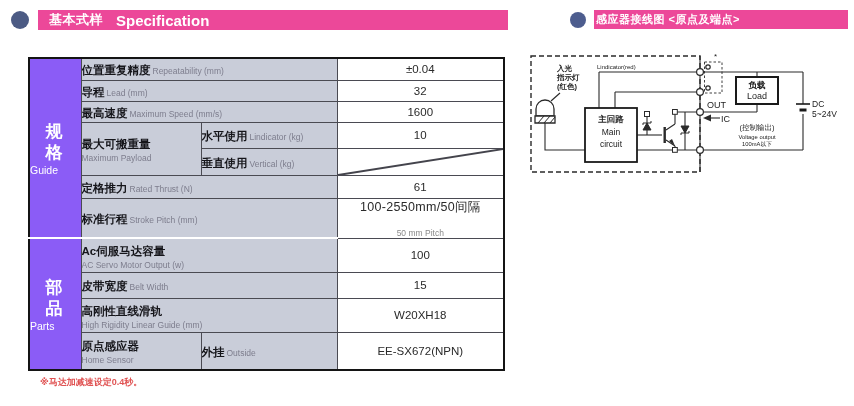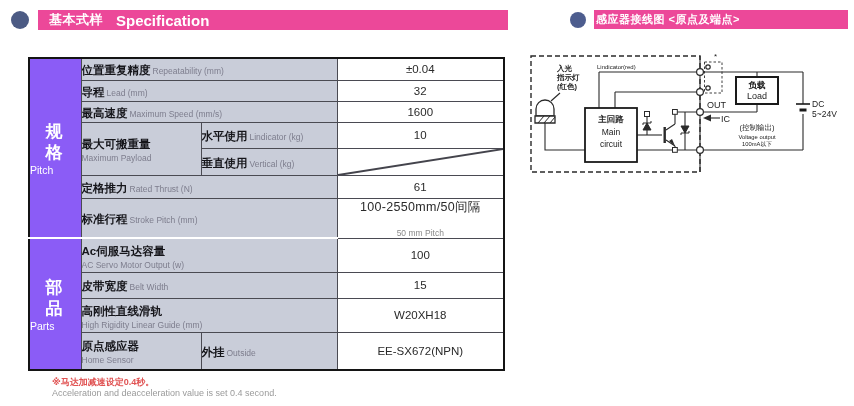--- a/index.html
+++ b/index.html
@@ -28,21 +28,21 @@
   td.lbl .zh{font-weight:bold;font-size:11.5px;color:#15151a;}
   td.lbl .en{font-size:8.5px;color:#7d7d8d;margin-left:2px;}
   td.lbl2 .en{display:block;margin-left:0;margin-top:1px;}
   td.val{background:#fff;text-align:center;font-size:11.5px;color:#2a2a2a;border-left:2px solid #141414;}
   td.val .big{font-size:12.5px;letter-spacing:.3px;}
   td.val .sub{display:block;font-size:8.5px;color:#8a8a8a;margin-top:12px;}
   tr.section-start td.hd, tr.section-start td.lbl{border-top:2px solid #ffffff;}
   td.diag{position:relative;}
   td.diag svg{position:absolute;left:0;top:0;width:100%;height:100%;}
   
-  .notes{position:absolute;left:52px;top:377px;line-height:11px;}
+  .notes{position:absolute;left:40px;top:377px;line-height:11px;}
   .note1{font-size:9px;color:#e05252;font-weight:bold;}
   .note2{font-size:9px;color:#9a9a9a;}
   
   .diagram{position:absolute;left:515px;top:40px;width:339px;height:170px;}
   .diagram text{font-family:"Liberation Sans","DejaVu Sans",sans-serif;fill:#222;}
 </style>
 </head>
 <body>
 
 <div class="page">
@@ -64,21 +64,21 @@
       <colgroup>
           <col style="width:52px">
           <col style="width:120px">
           <col style="width:136px">
           <col style="width:167px">
         </colgroup>
       <tbody>
         <tr style="height:22px">
           <td class="hd" rowspan="7">
             <div class="hd-zh">规格</div>
-            <div class="hd-en">Pitch</div>
+            <div class="hd-en">Guide</div>
           </td>
           <td class="lbl" colspan="2"><span class="zh">位置重复精度</span><span class="en">Repeatability (mm)</span></td>
           <td class="val">±0.04</td>
         </tr>
         <tr style="height:21px">
           <td class="lbl" colspan="2"><span class="zh">导程</span><span class="en">Lead (mm)</span></td>
           <td class="val">32</td>
         </tr>
         <tr style="height:21px">
           <td class="lbl" colspan="2"><span class="zh">最高速度</span><span class="en">Maximum Speed (mm/s)</span></td>
@@ -125,21 +125,20 @@
           <td class="lbl lbl2"><span class="zh">原点感应器</span><span class="en">Home Sensor</span></td>
           <td class="lbl"><span class="zh">外挂</span><span class="en">Outside</span></td>
           <td class="val">EE-SX672(NPN)</td>
         </tr>
       </tbody>
     </table>
   </div>
 
   <div class="notes">
     <div class="note1">※马达加减速设定0.4秒。</div>
-    <div class="note2">Acceleration and deacceleration value is set 0.4 second.</div>
   </div>
 
   <svg class="diagram" viewBox="0 0 339 170">
 
     <rect x="16" y="16" width="169" height="116" fill="none" stroke="#2a2a2a" stroke-width="1.4" stroke-dasharray="5,3"></rect>
 
     <g stroke="#2a2a2a" stroke-width="1.1" fill="none">
       <path d="M84,32 H288"></path>
       <path d="M84,32 V68"></path>
       <path d="M100,52 H185 M100,52 V68"></path>

